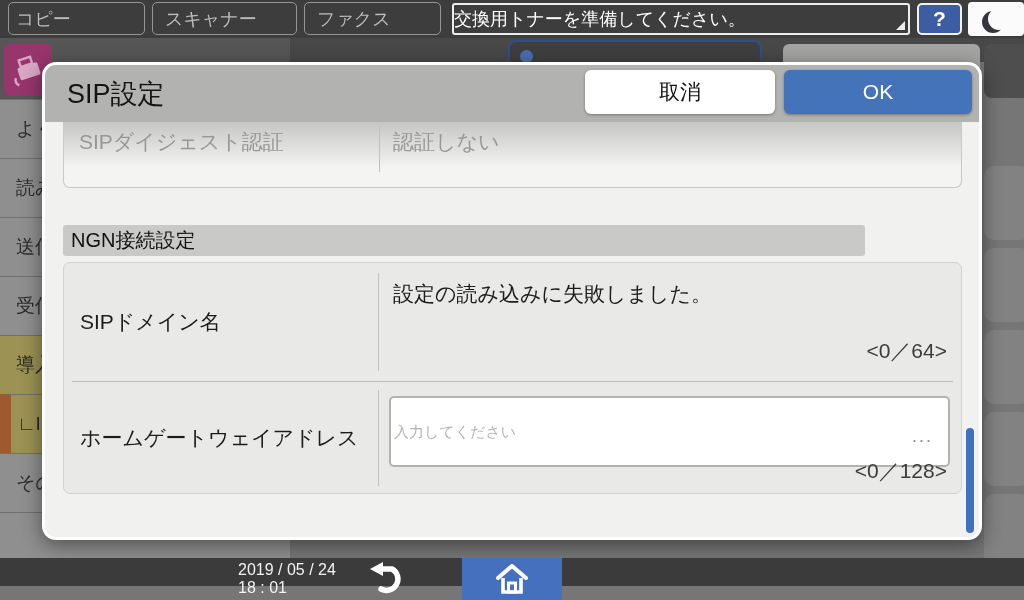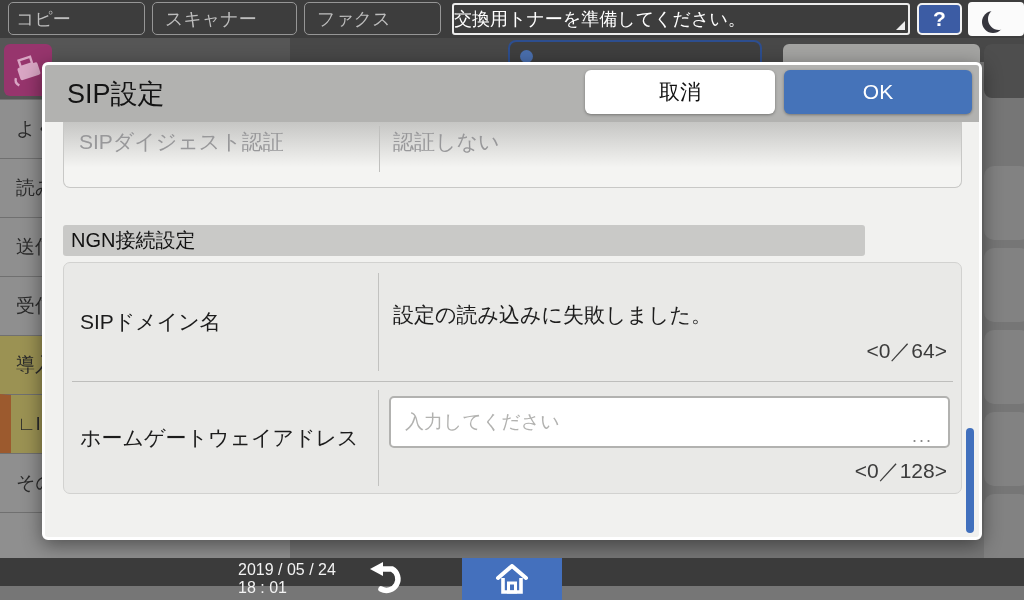--- a/index.html
+++ b/index.html
@@ -40,21 +40,21 @@
   .sb-ip { background:#9b9253; border-left:11px solid #9c5a2e; padding-left:6px; }
   .bg-blue-box { position:absolute; left:508px; top:2px; width:254px; height:34px; background:#3f3f3f;
                  border:2px solid #2d4e8f; border-radius:8px; }
   .bg-blue-dot { position:absolute; left:10px; top:8px; width:13px; height:13px; border-radius:50%; background:#4a6fae; }
   .bg-gray-btn { position:absolute; left:783px; top:6px; width:197px; height:34px; background:#a4a4a2; border-radius:6px; }
   .bg-dark-rect { position:absolute; left:984px; top:6px; width:46px; height:54px; background:#4e4e4e; border-radius:8px; }
   .bg-ghost-btn { position:absolute; left:984px; width:46px; height:74px; background:#828282; border-radius:10px; }
 
   
   .dialog { position:absolute; left:42px; top:62px; width:940px; height:478px; background:#f1f1ef;
-            border:3px solid #ffffff; border-radius:6px; box-shadow:0 5px 20px rgba(0,0,0,.45);
+            border:3px solid #ffffff; border-radius:14px; box-shadow:0 5px 20px rgba(0,0,0,.45);
             z-index:30; overflow:hidden; }
   .dlg-header { position:absolute; left:0; top:0; width:934px; height:57px; background:#b2b2b0; }
   .dlg-title { position:absolute; left:22px; top:0; height:57px; display:flex; align-items:center;
                font-size:27px; color:#141414; }
   .btn-cancel { position:absolute; left:540px; top:5px; width:190px; height:44px; background:#ffffff;
                 border-radius:6px; box-shadow:0 1px 3px rgba(0,0,0,.35); color:#111; font-size:21px;
                 display:flex; align-items:center; justify-content:center; }
   .btn-ok { position:absolute; left:739px; top:5px; width:188px; height:44px; background:#4573b9;
             border-radius:6px; box-shadow:0 1px 3px rgba(0,0,0,.35); color:#fff; font-size:21px;
             display:flex; align-items:center; justify-content:center; }
@@ -72,27 +72,27 @@
 
   .big-box { position:absolute; left:18px; top:197px; width:899px; height:232px; background:#e9e9e7;
              border:1px solid #d2d2d0; border-radius:7px; }
   .row-a { position:absolute; left:0; top:0; width:897px; height:118px; }
   .row-b { position:absolute; left:0; top:119px; width:897px; height:111px; }
   .hdiv { position:absolute; left:8px; top:118px; width:881px; height:1px; background:#bebebc; }
   .vdiv-a { position:absolute; left:314px; top:10px; width:1px; height:98px; background:#c2c2c0; }
   .vdiv-b { position:absolute; left:314px; top:8px; width:1px; height:96px; background:#c2c2c0; }
   .field-label { position:absolute; left:16px; top:0; height:100%; display:flex; align-items:center;
                  font-size:21px; color:#1c1c1c; }
-  .field-value { position:absolute; left:329px; top:38px; font-size:21px; color:#1c1c1c; }
+  .field-value { position:absolute; left:329px; top:17px; font-size:21px; color:#1c1c1c; }
   .counter { position:absolute; right:14px; font-size:21px; color:#3c3c3c; }
   .counter-a { bottom:16px; }
   .counter-b { bottom:8px; }
-  .gw-input { position:absolute; left:325px; top:14px; width:561px; height:52px; background:#ffffff;
-              border:2px solid #b2b2b0; border-radius:5px; font-size:19px; color:#222;
-              padding:0 30px 0 14px; outline:none; }
+  .gw-input { position:absolute; left:325px; top:14px; width:561px; height:71px; background:#ffffff;
+              border:2px solid #b2b2b0; border-radius:5px; font-size:15px; color:#222;
+              padding:0 30px 0 3px; outline:none; }
   .gw-input::placeholder { color:#b2b2b0; }
   .input-ellipsis { position:absolute; left:848px; top:44px; font-size:18px; color:#8a8a8a; letter-spacing:2px; }
 
   .scroll-thumb { position:absolute; left:921px; top:363px; width:8px; height:105px;
                   background:#4170bd; border-radius:4px; }
 
   
   .bottom-bar { position:absolute; left:0; top:558px; width:1024px; height:28px; background:#3b3b3b; z-index:40; }
   .datetime { position:absolute; left:238px; top:3px; color:#f2f2f2; font-size:16px; line-height:18px; }
   .back-btn { position:absolute; left:358px; top:0; width:64px; height:42px; display:flex;

